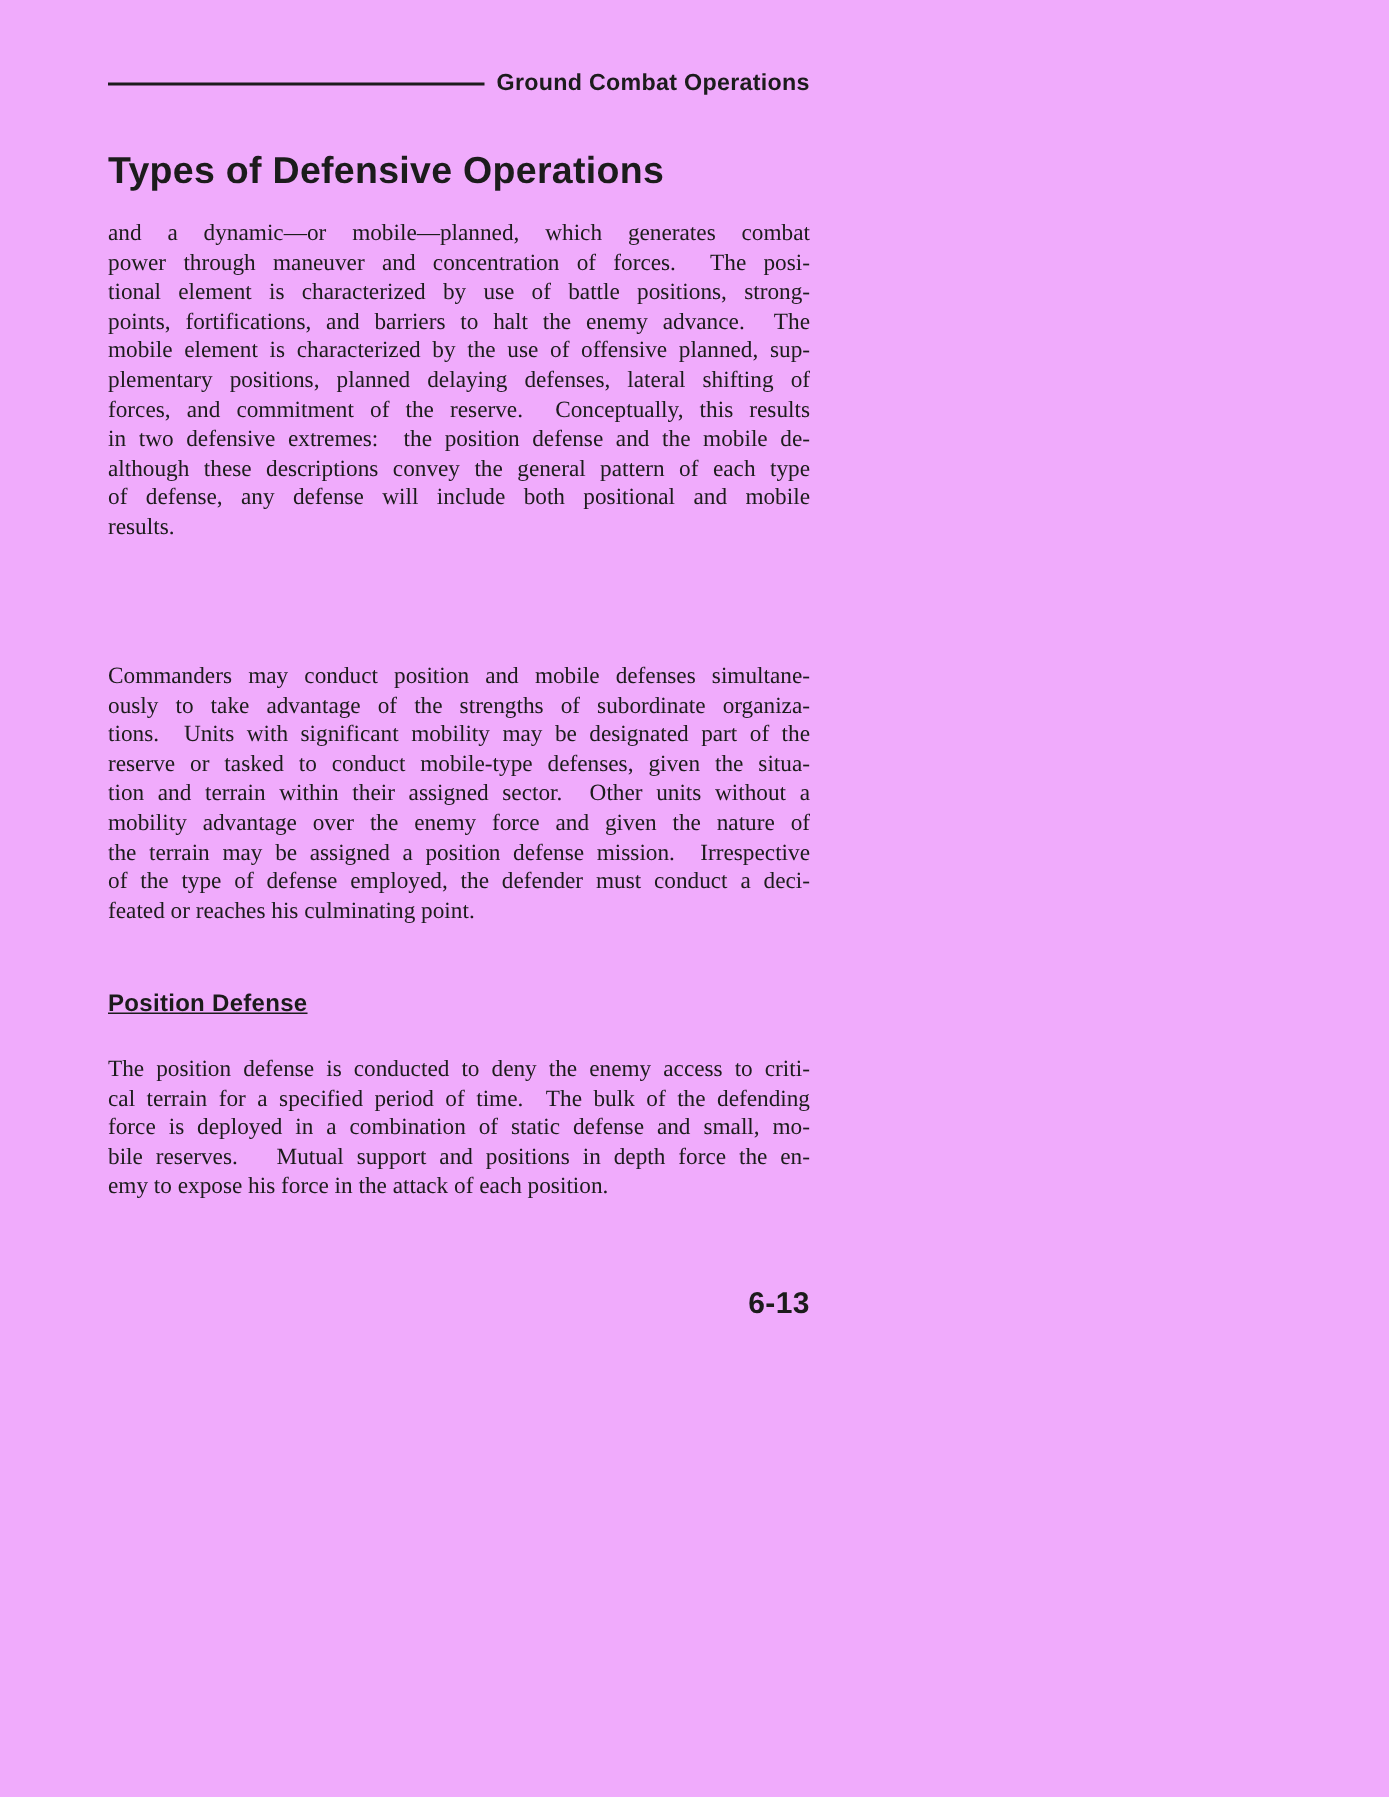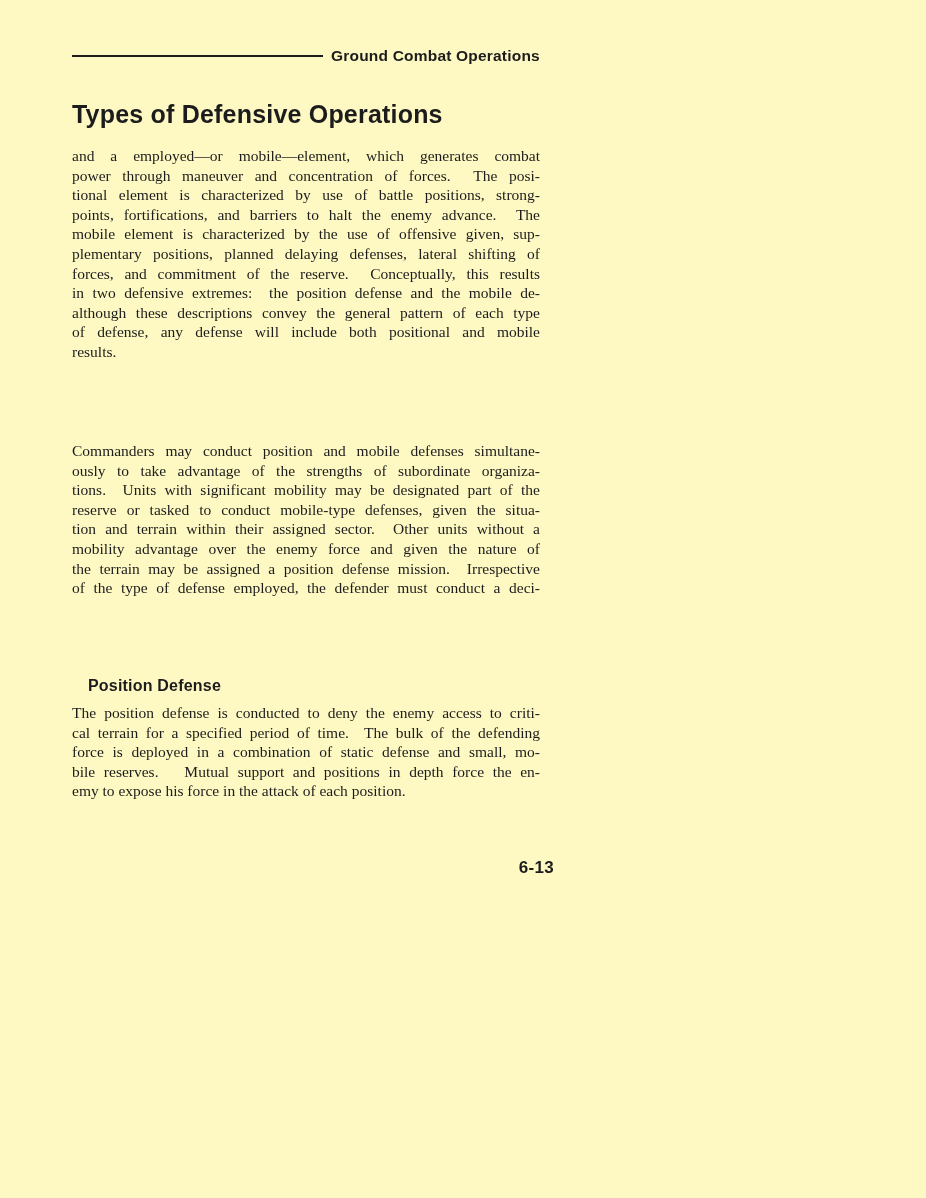--- a/index.html
+++ b/index.html
@@ -4,21 +4,21 @@
 <style>
   html, body {
     margin: 0;
     padding: 0;
     background: #ffffff;
   }
   .page {
     position: relative;
     width: 926px;
     height: 1198px;
-    background: #fef9c3;
+    background: #f0abfc;
     color: #1c1c1c;
     overflow: hidden;
   }
   
   .running-header {
     position: absolute;
     left: 72px;
     top: 44px;
     width: 472px;
     height: 24px;
@@ -49,25 +49,26 @@
     font-family: "Liberation Sans", sans-serif;
     font-weight: bold;
     font-size: 25px;
     letter-spacing: 0.2px;
   }
   
   .subsection-title {
     position: absolute;
     left: 72px;
     top: 661px;
-    margin: 16px;
+    margin: 0;
     font-family: "Liberation Sans", sans-serif;
     font-weight: bold;
     font-size: 16px;
     letter-spacing: 0.2px;
+    text-decoration: underline;
   }
   
   .para {
     position: absolute;
     left: 72px;
     width: 468px;
     font-family: "Liberation Serif", serif;
     font-size: 15.5px;
     line-height: 19.6px;
   }
@@ -78,65 +79,66 @@
     text-align: justify;
     text-align-last: justify;
     white-space: normal;
   }
   .line.last {
     text-align-last: left;
   }
   
   .page-number {
     position: absolute;
-    left: 86px;
+    left: 72px;
     top: 858px;
     width: 468px;
     text-align: right;
     font-family: "Liberation Sans", sans-serif;
     font-weight: bold;
-    font-size: 17px;
+    font-size: 20px;
     letter-spacing: 0.3px;
   }
 </style>
 </head>
 <body>
 
 <div class="page">
 
   <div class="running-header">
     <span class="header-rule"></span>
     <span class="header-title">Ground Combat Operations</span>
   </div>
 
   <h1 class="section-title">Types of Defensive Operations</h1>
 
   <div class="para para-1">
-      <div class="line">and a employed—or mobile—element, which generates combat</div>
+      <div class="line">and a dynamic—or mobile—planned, which generates combat</div>
       <div class="line">power through maneuver and concentration of forces.&nbsp; The posi-</div>
       <div class="line">tional element is characterized by use of battle positions, strong-</div>
       <div class="line">points, fortifications, and barriers to halt the enemy advance.&nbsp; The</div>
-      <div class="line">mobile element is characterized by the use of offensive given, sup-</div>
+      <div class="line">mobile element is characterized by the use of offensive planned, sup-</div>
       <div class="line">plementary positions, planned delaying defenses, lateral shifting of</div>
       <div class="line">forces, and commitment of the reserve.&nbsp; Conceptually, this results</div>
       <div class="line">in two defensive extremes:&nbsp; the position defense and the mobile de-</div>
       <div class="line">although these descriptions convey the general pattern of each type</div>
       <div class="line">of defense, any defense will include both positional and mobile</div>
       <div class="line last">results.</div>
     </div>
 
   <div class="para para-2">
       <div class="line">Commanders may conduct position and mobile defenses simultane-</div>
       <div class="line">ously to take advantage of the strengths of subordinate organiza-</div>
       <div class="line">tions.&nbsp; Units with significant mobility may be designated part of the</div>
       <div class="line">reserve or tasked to conduct mobile-type defenses, given the situa-</div>
       <div class="line">tion and terrain within their assigned sector.&nbsp; Other units without a</div>
       <div class="line">mobility advantage over the enemy force and given the nature of</div>
       <div class="line">the terrain may be assigned a position defense mission.&nbsp; Irrespective</div>
       <div class="line">of the type of defense employed, the defender must conduct a deci-</div>
+      <div class="line last">feated or reaches his culminating point.</div>
     </div>
 
   <h2 class="subsection-title">Position Defense</h2>
 
   <div class="para para-3">
       <div class="line">The position defense is conducted to deny the enemy access to criti-</div>
       <div class="line">cal terrain for a specified period of time.&nbsp; The bulk of the defending</div>
       <div class="line">force is deployed in a combination of static defense and small, mo-</div>
       <div class="line">bile reserves.&nbsp;&nbsp; Mutual support and positions in depth force the en-</div>
       <div class="line last">emy to expose his force in the attack of each position.</div>

